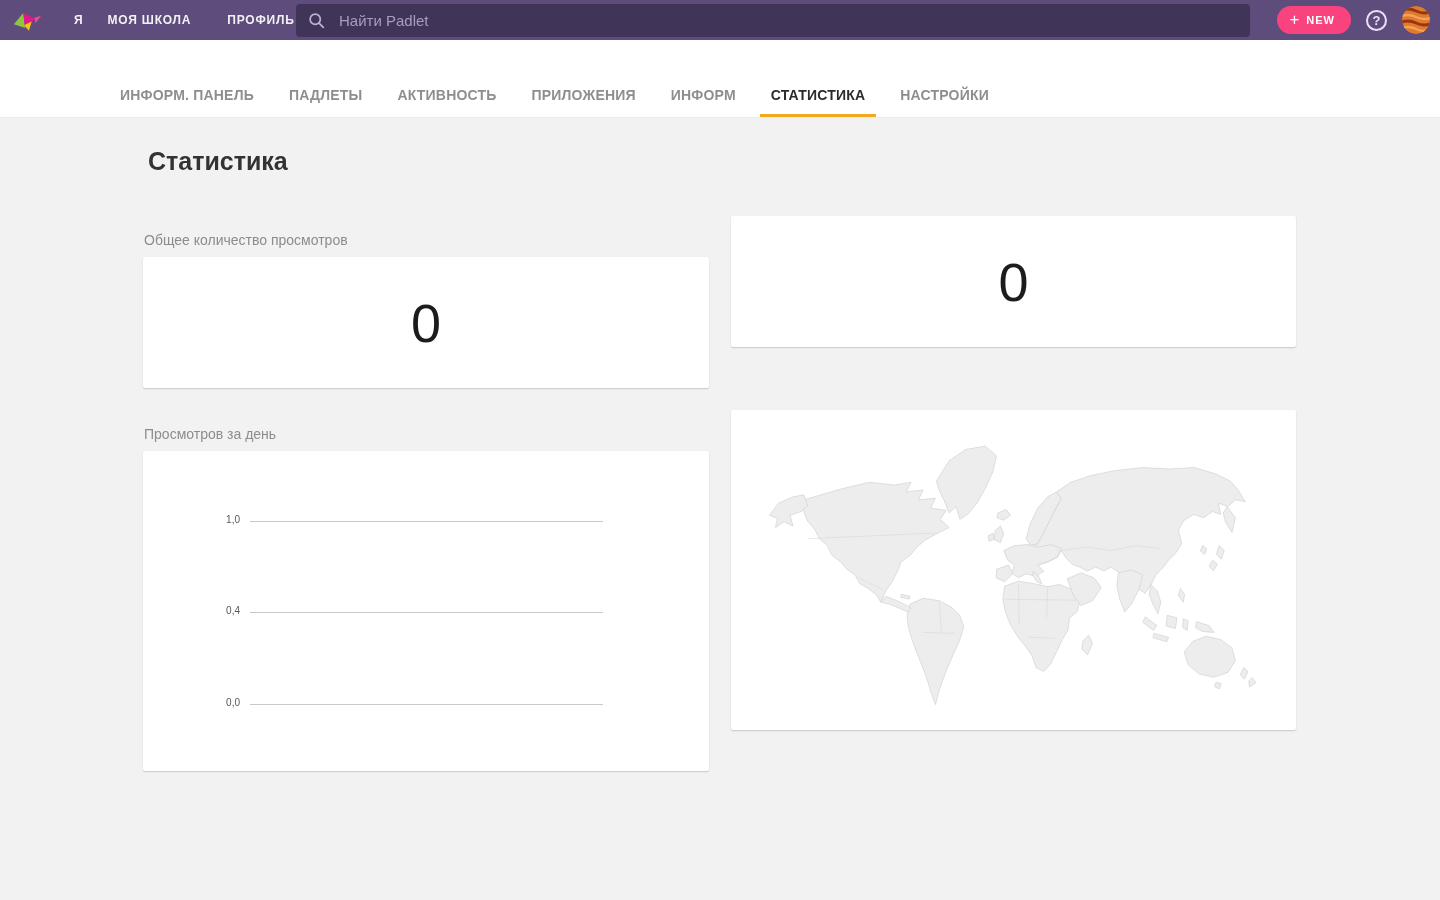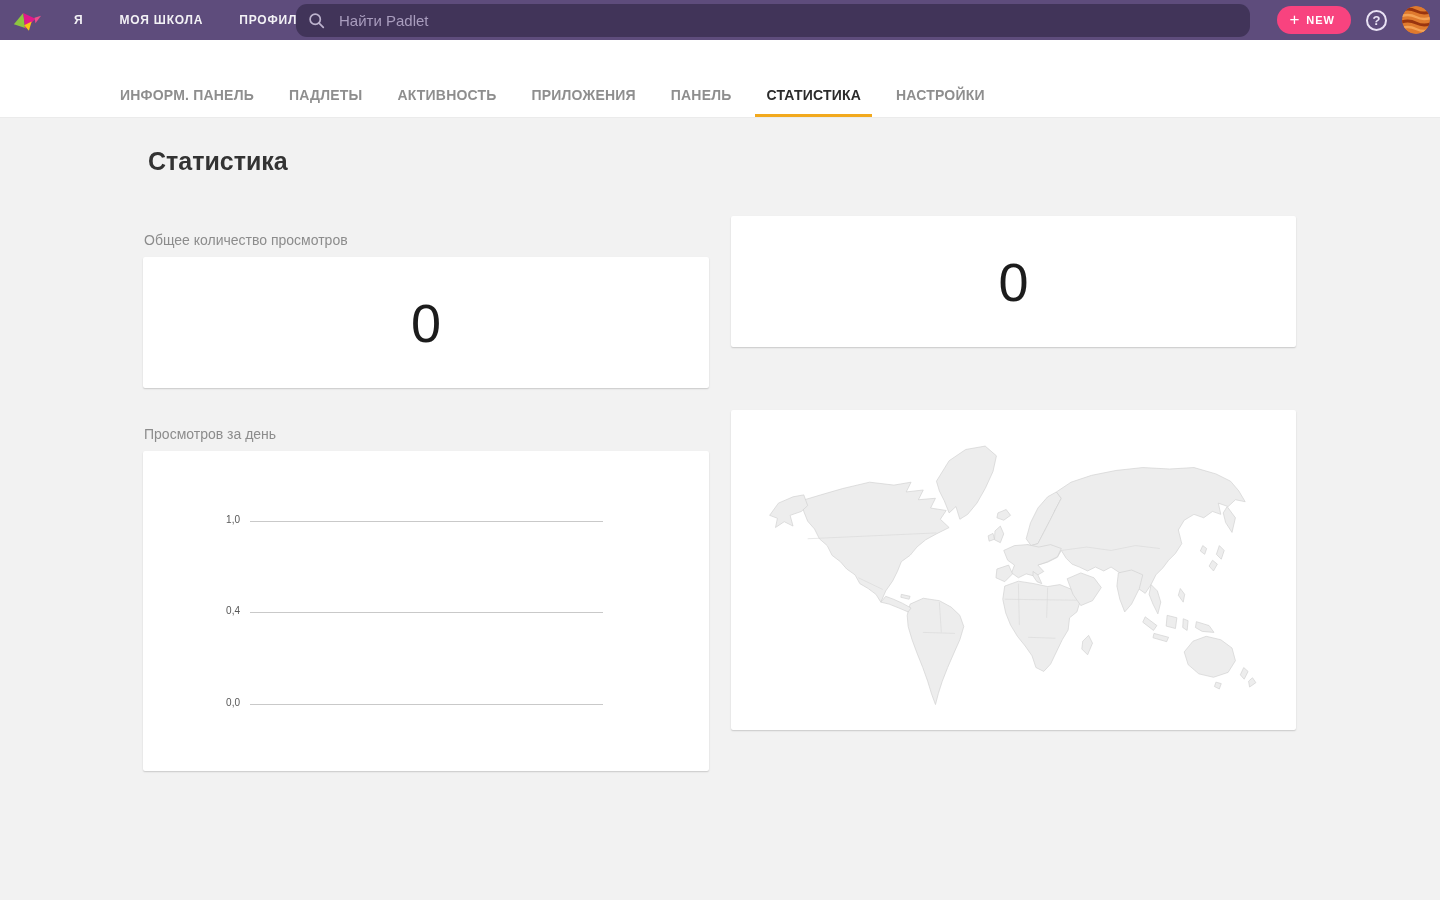--- a/index.html
+++ b/index.html
@@ -26,29 +26,29 @@
   .topnav { display: flex; align-items: center; }
   .topnav a {
     color: rgba(255,255,255,0.92);
     font-size: 12px;
     font-weight: 700;
     letter-spacing: 0.8px;
     text-decoration: none;
     cursor: pointer;
   }
   .topnav a.nav-me { margin-left: 30px; }
-  .topnav a.nav-school { margin-left: 36px; }
+  .topnav a.nav-school { margin-left: 24px; }
   .topnav a.nav-profile { margin-left: 36px; }
 
   .search {
     position: absolute;
     left: 296px; top: 4px;
     width: 954px; height: 33px;
     background: #413459;
-    border-radius: 11px;
+    border-radius: 4px;
     display: flex;
     align-items: center;
     padding: 0 12px;
   }
   .search svg { flex: 0 0 auto; }
   .search input {
     flex: 1;
     margin-left: 14px;
     background: transparent;
     border: none;
@@ -240,21 +240,21 @@
       </svg>
     </span>
   </div>
 </header>
 
 <nav class="tabstrip">
   <a class="tab">ИНФОРМ. ПАНЕЛЬ</a>
   <a class="tab">ПАДЛЕТЫ</a>
   <a class="tab">АКТИВНОСТЬ</a>
   <a class="tab">ПРИЛОЖЕНИЯ</a>
-  <a class="tab">ПАНЕЛЬ</a>
+  <a class="tab">ИНФОРМ</a>
   <a class="tab active">СТАТИСТИКА</a>
   <a class="tab">НАСТРОЙКИ</a>
 </nav>
 
 <main class="content">
   <h1 class="page-title">Статистика</h1>
 
   <div class="grid">
 
     <section>

